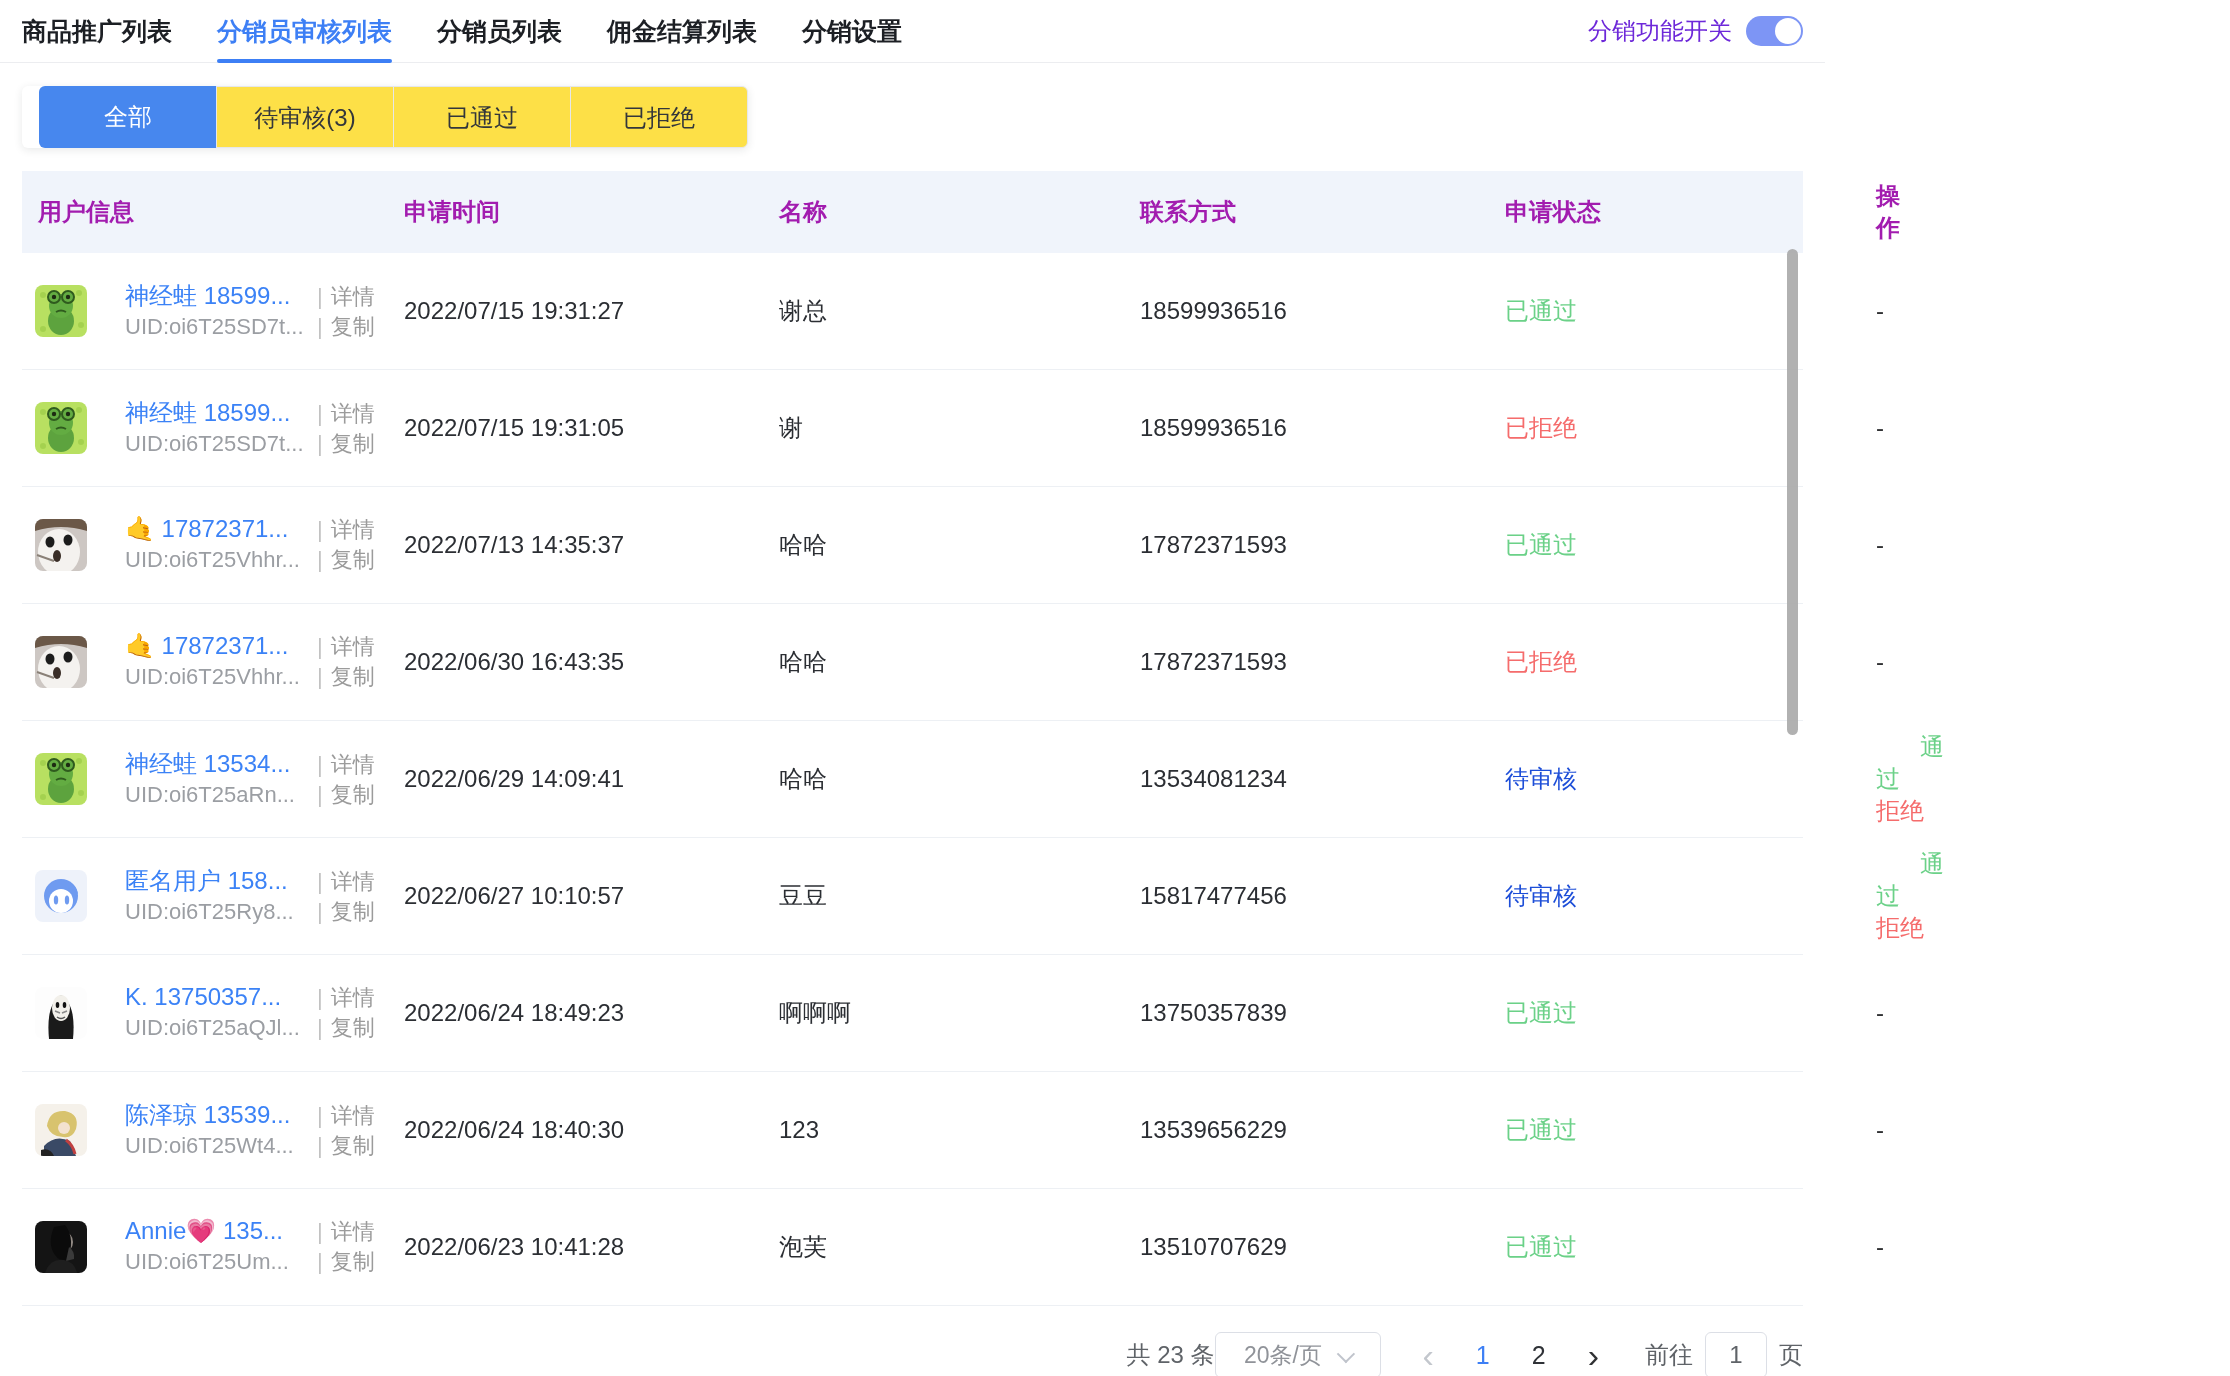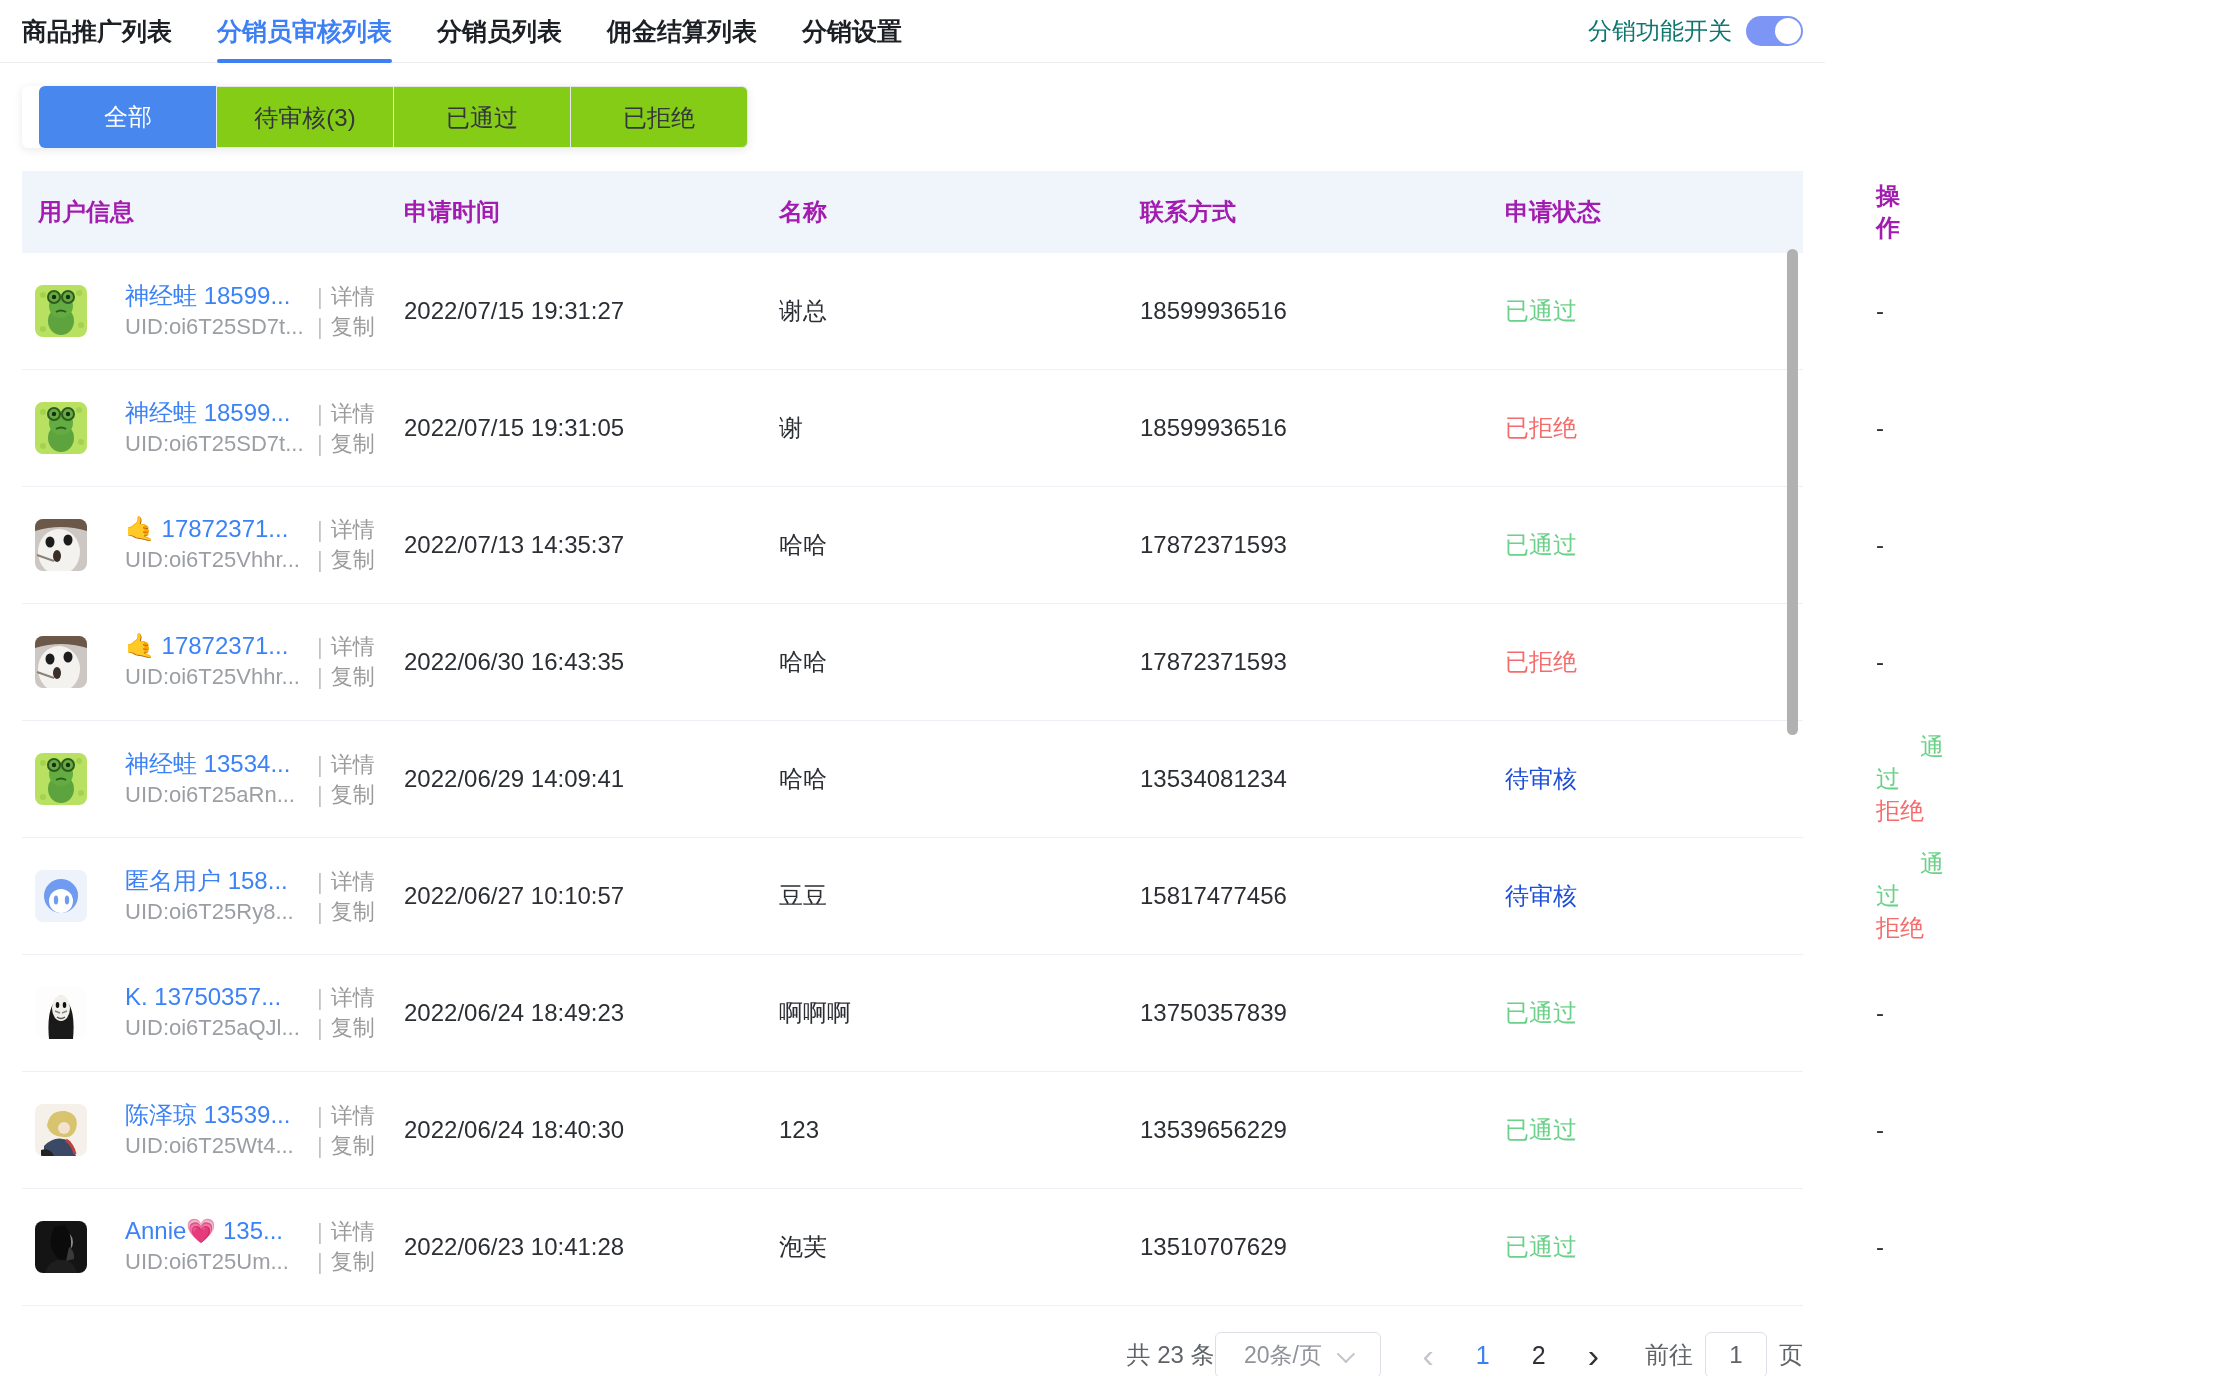--- a/index.html
+++ b/index.html
@@ -8,30 +8,30 @@
 
   
   .topnav{display:flex;align-items:center;height:62px;padding:0 22px;border-bottom:1px solid #ecedf0;}
   .nav-tabs{display:flex;align-items:center;height:100%;}
   .nav-tab{position:relative;height:100%;display:flex;align-items:center;margin-right:45px;
     font-size:25px;font-weight:600;color:#1c1f24;cursor:pointer;white-space:nowrap;}
   .nav-tab.active{color:var(--accent,#3d7ff5);}
   .nav-tab.active::after{content:"";position:absolute;left:0;right:0;bottom:-1px;height:4px;
     background:var(--accent,#3d7ff5);border-radius:2px;}
   .switch-area{margin-left:auto;display:flex;align-items:center;}
-  .switch-label{font-size:24px;font-weight:500;color:#0f766e;margin-right:14px;}
+  .switch-label{font-size:24px;font-weight:500;color:#6d28d9;margin-right:14px;}
   .toggle{position:relative;width:57px;height:30px;border-radius:15px;background:var(--toggle,#7d95f5);
     display:inline-block;cursor:pointer;flex:0 0 auto;}
   .toggle .knob{position:absolute;top:2px;right:2px;width:26px;height:26px;border-radius:50%;background:#fff;}
 
   
   .filter-bar{display:inline-flex;margin:23px 0 0 22px;border-radius:6px;
     box-shadow:0 2px 8px rgba(31,35,41,.10);}
   .filter-item{min-width:178px;height:62px;line-height:62px;text-align:center;font-size:24px;
-    background:#84cc16;color:#33363b;border:1px solid #e6e7ea;margin-left:-1px;cursor:pointer;box-sizing:border-box;}
+    background:#fde047;color:#33363b;border:1px solid #e6e7ea;margin-left:-1px;cursor:pointer;box-sizing:border-box;}
   .filter-item:first-child{margin-left:17px;border:none;border-radius:6px 0 0 6px;}
   .filter-item:last-child{border-radius:0 6px 6px 0;}
   .filter-item.active{background:var(--segment,#4787ee);color:#fff;}
 
   
   .table{position:relative;margin:23px 22px 0 22px;}
   .thead,.tr{display:grid;grid-template-columns:366px 375px 361px 365px 371px 1fr;align-items:center;}
   .thead{height:82px;background:var(--header-bg,#f0f4fb);font-size:24px;font-weight:600;color:#a21caf;}
   .th,.td{padding-left:16px;font-size:24px;}
   .tr{height:116px;border-bottom:1px solid #edf0f4;}

